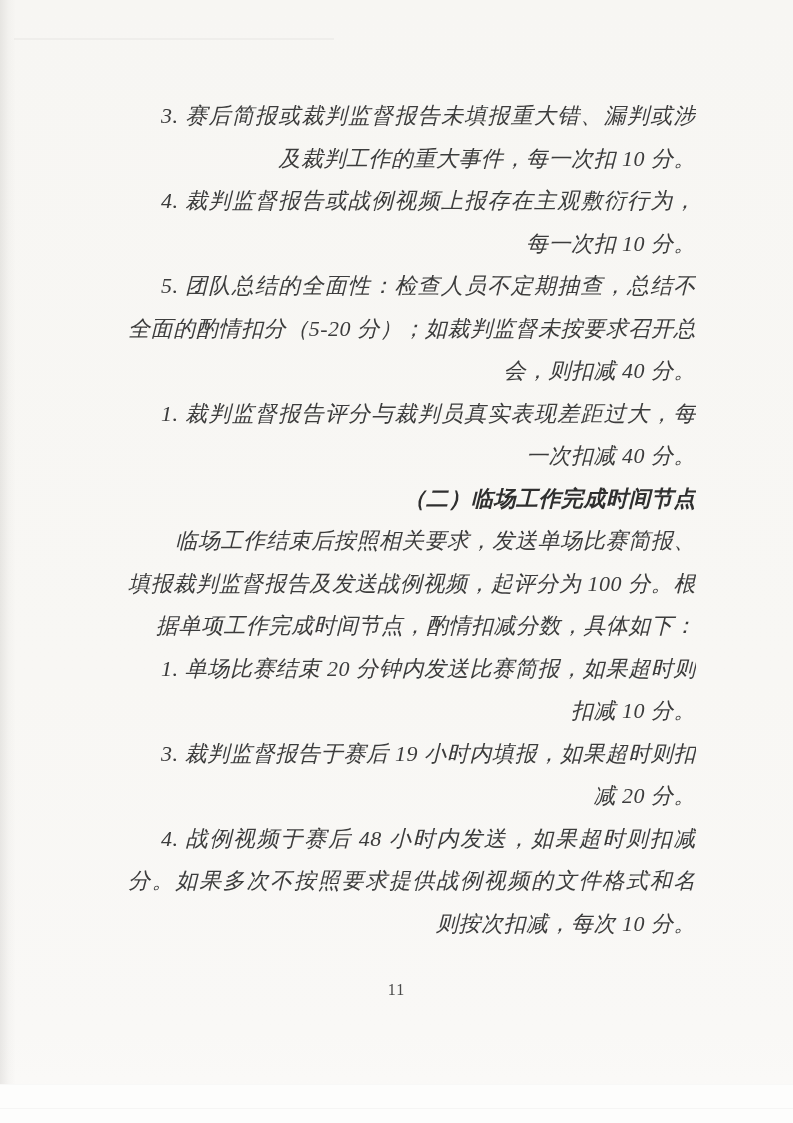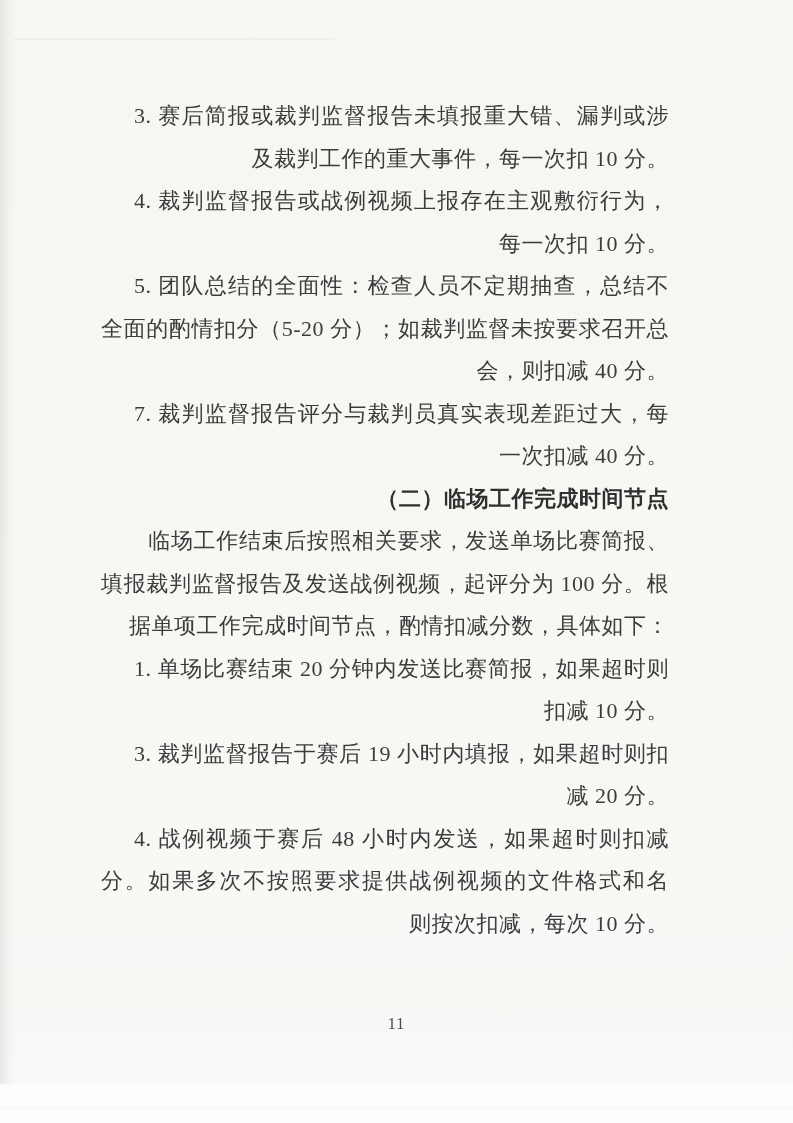--- a/index.html
+++ b/index.html
@@ -42,27 +42,28 @@
   }
   .bottom-strip .inner-line {
     position: absolute;
     left: 0; right: 0; bottom: 14px;
     height: 1px;
     background: rgba(0,0,0,0.03);
   }
   
   .doc-body {
     position: absolute;
-    left: 101px;
+    left: 128px;
     top: 95px;
     width: 568px;
     font-size: 22px;
     line-height: 42.5px;
     color: #3c3c3c;
     letter-spacing: 0.5px;
+    font-style: italic;
   }
   .para { margin: 0; }
   .line {
     height: 42.5px;
     overflow: hidden;
     text-align: right;
     white-space: normal;
   }
   
   .line.fill {
@@ -73,21 +74,21 @@
   .para.item .line.first { text-indent: 1.5em; }
   .para.body .line.first { text-indent: 2.15em; }
   .para.heading .line.first { text-indent: 2em; }
   .para.heading {
     font-weight: bold;
     color: #2f2f2f;
   }
   .page-number {
     position: absolute;
     left: 0; right: 0;
-    top: 1013px;
+    top: 979px;
     height: 22px;
     text-align: center;
     font-size: 16px;
     line-height: 22px;
     color: #4a4a4a;
     letter-spacing: 1px;
   }
 </style>
 </head>
 <body>
@@ -104,21 +105,21 @@
       <div class="para item">
         <div class="line first fill">4. 裁判监督报告或战例视频上报存在主观敷衍行为，</div>
         <div class="line">每一次扣 10 分。</div>
       </div>
       <div class="para item">
         <div class="line first fill">5. 团队总结的全面性：检查人员不定期抽查，总结不</div>
         <div class="line fill">全面的酌情扣分（5-20 分）；如裁判监督未按要求召开总结</div>
         <div class="line">会，则扣减 40 分。</div>
       </div>
       <div class="para item">
-        <div class="line first fill">7. 裁判监督报告评分与裁判员真实表现差距过大，每</div>
+        <div class="line first fill">1. 裁判监督报告评分与裁判员真实表现差距过大，每</div>
         <div class="line">一次扣减 40 分。</div>
       </div>
       <div class="para heading">
         <div class="line first">（二）临场工作完成时间节点</div>
       </div>
       <div class="para body">
         <div class="line first fill">临场工作结束后按照相关要求，发送单场比赛简报、</div>
         <div class="line fill">填报裁判监督报告及发送战例视频，起评分为 100 分。根</div>
         <div class="line">据单项工作完成时间节点，酌情扣减分数，具体如下：</div>
       </div>

